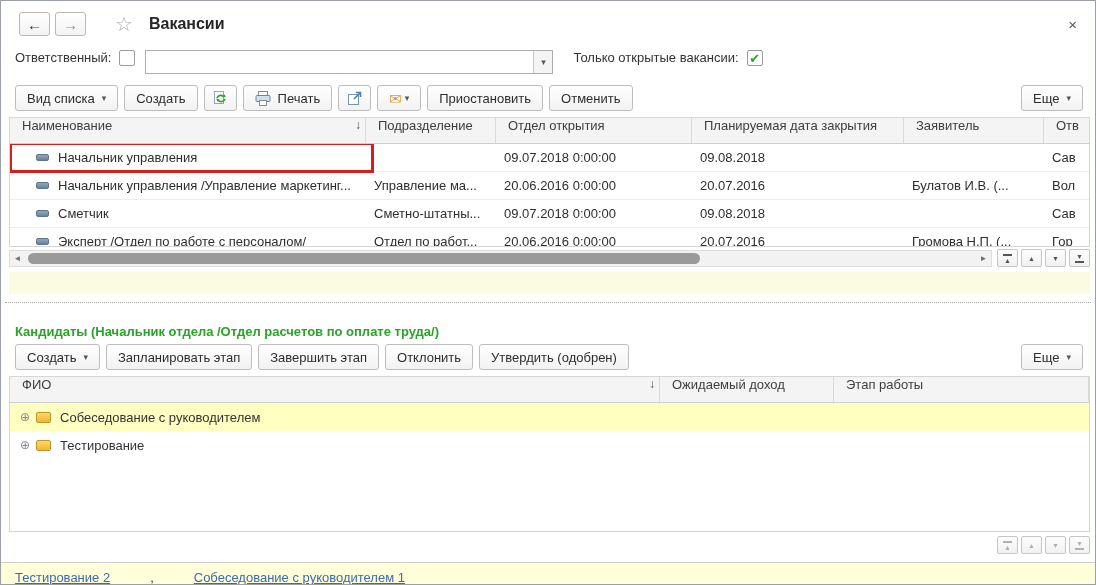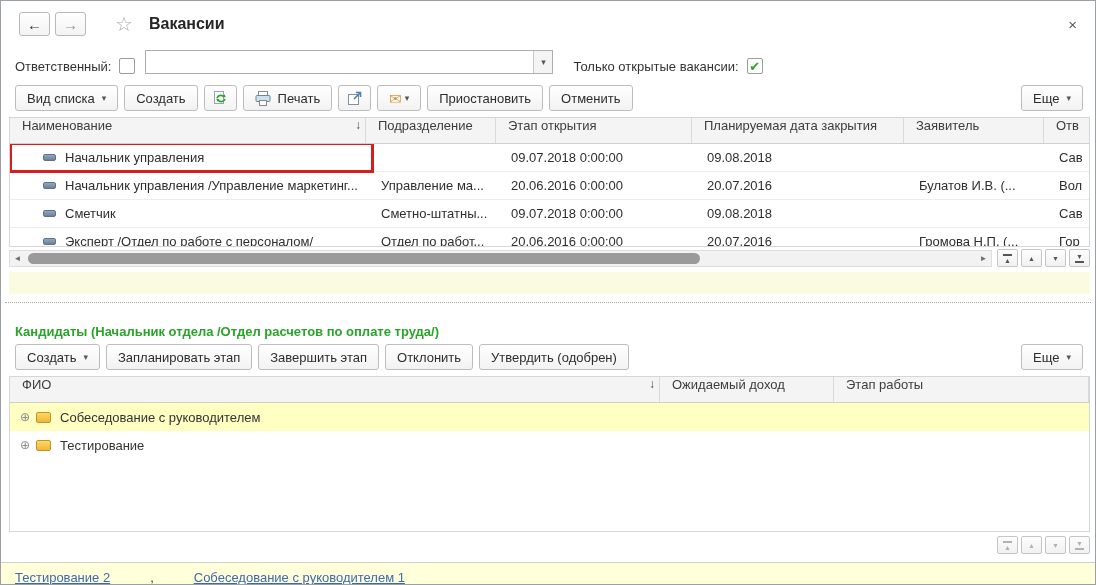--- a/index.html
+++ b/index.html
@@ -13,21 +13,21 @@
   .titlebar { display:flex; align-items:center; padding:10px 12px 8px 18px; height:44px; }
   .navbtn { width:31px; height:24px; border:1px solid #b9b9b9; border-radius:3px;
             background:linear-gradient(#ffffff,#f3f3f3); display:flex; align-items:center;
             justify-content:center; font-size:15px; color:#333; margin-right:5px; cursor:pointer; }
   .navbtn.fwd { color:#8f8f8f; }
   .star { color:#a9a9a9; font-size:20px; margin:0 0 0 24px; }
   .title { font-size:16px; font-weight:bold; color:#262626; margin-left:16px;text-align:right; }
   .close { margin-left:auto; color:#5a5a5a; font-size:15px; padding:0 6px; cursor:pointer; }
 
   
-  .filter-row { display:flex; align-items:flex-end; padding:5px 24px 7px 14px; height:36px; }
+  .filter-row { display:flex; align-items:flex-start; padding:5px 24px 7px 14px; height:36px; }
   .lbl { color:#333; }
   .checkbox { width:16px; height:16px; border:1px solid #9c9c9c; border-radius:2px;
               background:#fff; margin-left:8px; display:flex; align-items:center;
               justify-content:center; cursor:pointer; }
   .checkbox.checked { color:var(--accent-green,#2ba32b); font-weight:bold; font-size:13px; }
   .combo { display:flex; width:408px; height:24px; border:1px solid #adadad; margin-left:10px; background:#fff; }
   .combo input { flex:1; border:none; outline:none; padding:0 6px; font-size:13px; font-family:inherit; }
   .combo .drop { width:19px; border-left:1px solid #c6c6c6; background:#f4f4f4; display:flex;
                  align-items:center; justify-content:center; color:#555; font-size:9px; cursor:pointer; }
   .lbl2 { margin-left:20px; }
@@ -44,21 +44,21 @@
   .more { margin-left:auto; }
 
   
   .grid { margin:0 5px 0 8px; border:1px solid #d6d6d6; overflow:hidden; }
   .grow1 { display:grid; grid-template-columns:356px 130px 196px 212px 140px 60px; }
   .ghead { background:#f4f4f4; border-bottom:1px solid #cfcfcf; height:26px; }
   .ghead .cell { display:flex; align-items:flex-start; padding:0 0 0 12px; border-right:1px solid #dadada;
                  color:#3d3d3d; overflow:hidden; white-space:nowrap; cursor:pointer; }
   .sort { margin-left:auto; color:#4a4a4a; font-size:12px; padding-right:4px; }
   .gbody1 { height:102px; overflow:hidden; }
-  .row { height:28px; border-bottom:1px solid #ededed; position:relative; cursor:pointer; background:#fff;padding-left:7px; }
+  .row { height:28px; border-bottom:1px solid #ededed; position:relative; cursor:pointer; background:#fff; }
   .row .cell { display:flex; align-items:center; padding:0 8px; overflow:hidden; white-space:nowrap; color:#2e2e2e; }
   .row .name-cell { padding-left:26px; }
   .vac-icon { width:13px; height:7px; border-radius:2px; flex:none; margin-right:9px;
               background:linear-gradient(#93a7bb,#6d8099); border:1px solid #5f748c; }
   .red-box { position:absolute; left:-1px; top:-2px; width:365px; height:31px;
              border:3px solid var(--highlight-red,#d51f1f); z-index:5; pointer-events:none; }
 
   
   .scroll-row { display:flex; align-items:center; margin:2px 5px 0 8px; gap:5px; height:18px; }
   .hscroll { flex:1; height:17px; background:#f2f2f2; border:1px solid #ddd; display:flex;
@@ -180,21 +180,21 @@
   <div class="grid">
     <div class="grow1 ghead">
       <div class="cell">
         <span>Наименование</span>
         <span class="sort">↓</span>
       </div>
       <div class="cell">
         <span>Подразделение</span>
       </div>
       <div class="cell">
-        <span>Этап открытия</span>
+        <span>Отдел открытия</span>
       </div>
       <div class="cell">
         <span>Планируемая дата закрытия</span>
       </div>
       <div class="cell">
         <span>Заявитель</span>
       </div>
       <div class="cell">
         <span>Отв</span>
       </div>

